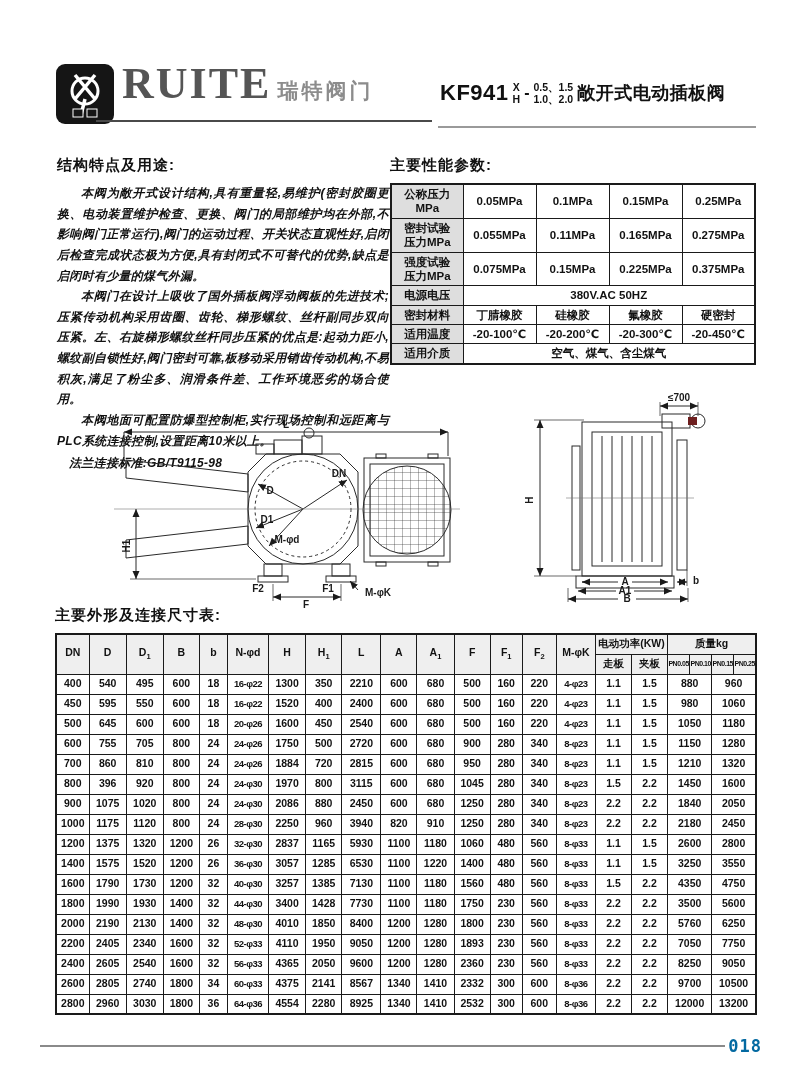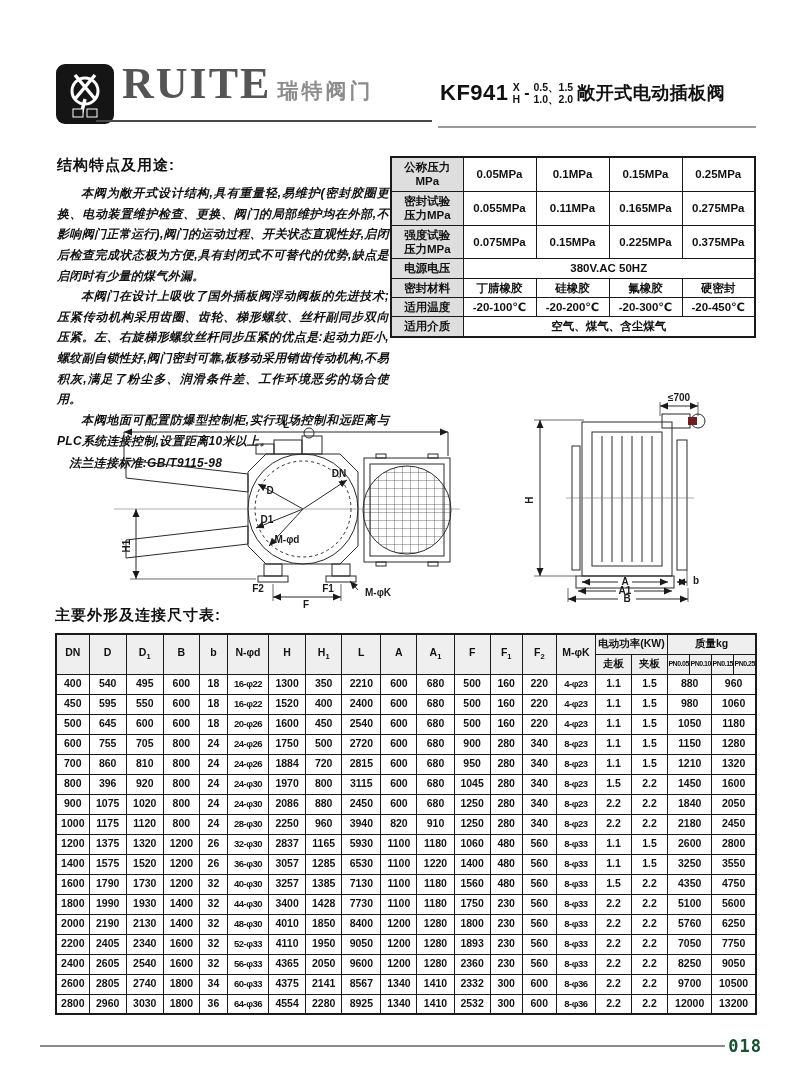--- a/index.html
+++ b/index.html
@@ -47,21 +47,21 @@
   table.dims th, table.dims td { border:1px solid #1a1a1a; text-align:center; vertical-align:middle;
     font-size:10.5px; font-weight:bold; padding:1px 0; height:20px; line-height:1.1; }
   table.dims thead th { background:#efefef; }
   table.dims th sub { font-size:7.5px; }
   table.dims th.pn { font-size:7px; letter-spacing:-0.5px; }
   table.dims td.phi { font-size:9.5px; letter-spacing:-0.5px; }
 
   
   .footer { position:absolute; left:40px; top:1036px; width:722px; display:flex; align-items:center; }
   .footer .rule { flex:1; height:2px; background:#8a8a8a; }
-  .footer .pageno { color:#14532d; font-weight:bold; font-size:17px; letter-spacing:1px; margin-left:3px;
+  .footer .pageno { color:#0369a1; font-weight:bold; font-size:17px; letter-spacing:1px; margin-left:3px;
     font-family:"DejaVu Sans Mono","Liberation Mono",monospace; }
 </style>
 </head>
 <body>
 
 <div class="page">
 
   <div class="hdr-logo-box">
     <svg width="48" height="50" viewBox="0 0 48 50">
       <circle cx="24" cy="22" r="13" fill="none" stroke="#fff" stroke-width="3"></circle>
@@ -93,20 +93,21 @@
 
   <section class="features">
     <div class="sec-heading">结构特点及用途:</div>
     <p>本阀为敞开式设计结构,具有重量轻,易维护(密封胶圈更换、电动装置维护检查、更换、阀门的局部维护均在外部,不影响阀门正常运行),阀门的运动过程、开关状态直观性好,启闭后检查完成状态极为方便,具有封闭式不可替代的优势,缺点是启闭时有少量的煤气外漏。</p>
     <p>本阀门在设计上吸收了国外插板阀浮动阀板的先进技术;压紧传动机构采用齿圈、齿轮、梯形螺纹、丝杆副同步双向压紧。左、右旋梯形螺纹丝杆同步压紧的优点是:起动力距小,螺纹副自锁性好,阀门密封可靠,板移动采用销齿传动机构,不易积灰,满足了粉尘多、润滑条件差、工作环境恶劣的场合使用。</p>
     <p>本阀地面可配置防爆型控制柜,实行现场控制和远距离与PLC系统连接控制,设置距离10米以上。</p>
     <p class="flange">法兰连接标准:GB/T9115-98</p>
   </section>
 
   <section class="performance">
+    <div class="sec-heading">主要性能参数:</div>
     <table class="perf">
       <tbody>
         <tr>
           <th class="rl">
             <div>公称压力</div>
               <div>MPa</div>
           </th>
           <td>0.05MPa</td>
           <td>0.1MPa</td>
           <td>0.15MPa</td>
@@ -581,21 +582,21 @@
             <td>1428</td>
             <td>7730</td>
             <td>1100</td>
             <td>1180</td>
             <td>1750</td>
             <td>230</td>
             <td>560</td>
             <td class="phi">8-φ33</td>
             <td>2.2</td>
             <td>2.2</td>
-            <td colspan="2">5100</td>
+            <td colspan="2">3500</td>
             <td colspan="2">5600</td>
           </tr>
           <tr>
             <td>2000</td>
             <td>2190</td>
             <td>2130</td>
             <td>1400</td>
             <td>32</td>
             <td class="phi">48-φ30</td>
             <td>4010</td>

